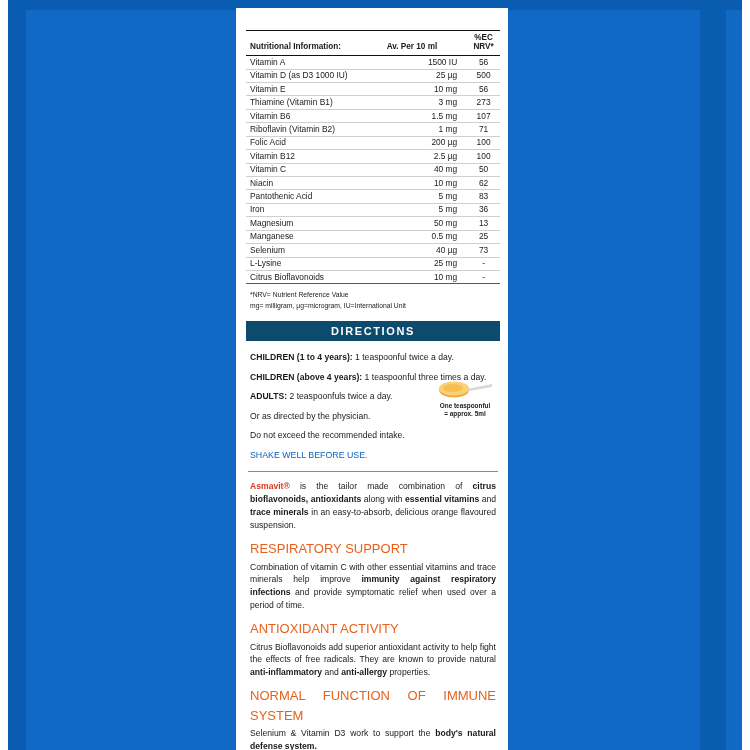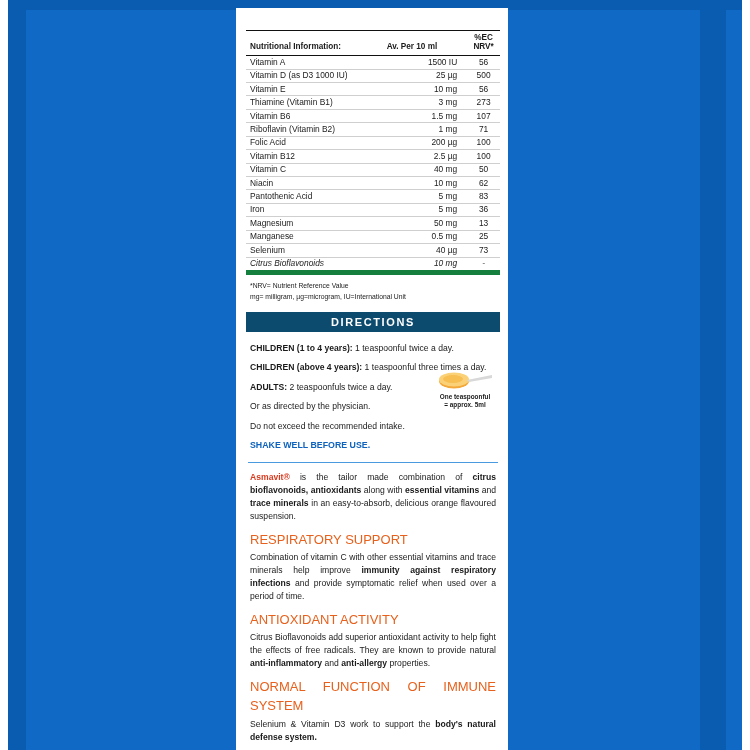--- a/index.html
+++ b/index.html
@@ -95,21 +95,21 @@
   }
   table.nutri th.c2 { padding-right: 8px; }
   table.nutri th.c3 { text-align: center; padding-right: 2px; white-space: pre-line; }
   table.nutri td {
     padding: 1.6px 2px 1.6px 4px;
     border-bottom: 1px solid #cfcfcf;
     line-height: 1.1;
   }
   table.nutri td.c2 { text-align: right; padding-right: 8px; white-space: nowrap; }
   table.nutri td.c3 { text-align: center; padding-right: 2px; }
-  table.nutri tr:last-child td { border-bottom: 5px solid #15803d; font-style: italic; }
+  table.nutri tr:last-child td { border-bottom: 1px solid #15803d; }
   .top-rule {
     border-top: 1px solid #111;
   }
 
   .footnotes {
     font-size: 6.8px;
     line-height: 1.55;
     margin-top: 6px;
     padding-left: 4px;
     color: #222;
@@ -131,21 +131,21 @@
     line-height: 1.45;
     padding: 10px 4px 0 4px;
     position: relative;
   }
   .dir-body p {
     margin: 0 0 7px 0;
   }
   .dir-body b { font-weight: bold; }
   .shake {
     color: #0d62bd;
-    font-weight: bold;
+    font-weight: normal;
     font-size: 8.8px;
     margin-top: 4px;
   }
   .spoon-note {
     position: absolute;
     right: 0px;
     top: 38px;
     width: 70px;
     text-align: center;
     font-size: 6.4px;
@@ -270,20 +270,25 @@
         </tr>
         <tr>
           <td class="c1">Manganese</td>
           <td class="c2">0.5 mg</td>
           <td class="c3">25</td>
         </tr>
         <tr>
           <td class="c1">Selenium</td>
           <td class="c2">40 µg</td>
           <td class="c3">73</td>
+        </tr>
+        <tr>
+          <td class="c1">L-Lysine</td>
+          <td class="c2">25 mg</td>
+          <td class="c3">-</td>
         </tr>
         <tr>
           <td class="c1">Citrus Bioflavonoids</td>
           <td class="c2">10 mg</td>
           <td class="c3">-</td>
         </tr>
       </tbody>
     </table>
 
     <div class="footnotes">

